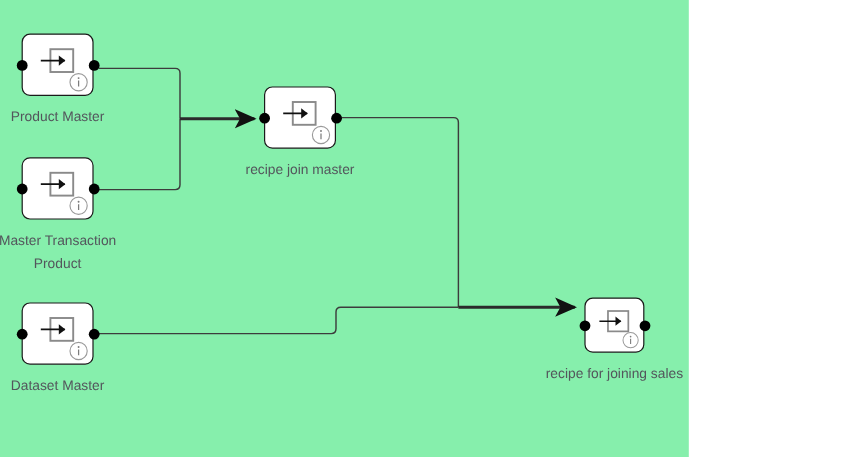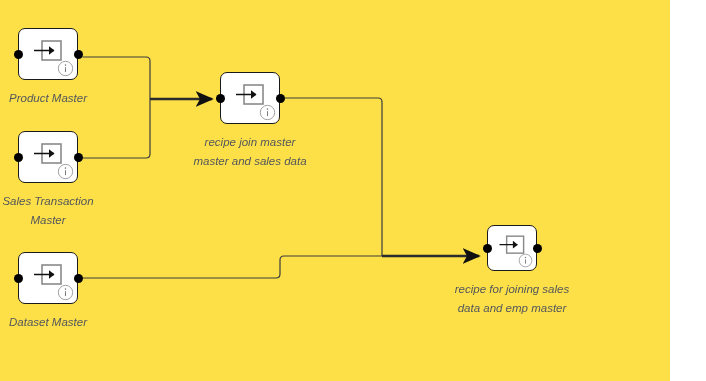--- a/index.html
+++ b/index.html
@@ -5,25 +5,24 @@
   html, body {
     margin: 0;
     padding: 0;
     background: #ffffff;
   }
   body {
     font-family: "Liberation Sans", sans-serif;
   }
   #canvas {
     position: relative;
-    width: 670px;
+    width: 574px;
     height: 381px;
-    background: #fde047;
+    background: #86efac;
     overflow: hidden;
-    font-style: italic;
   }
   #edges {
     position: absolute;
     left: 0;
     top: 0;
     width: 706px;
     height: 381px;
   }
   .node {
     position: absolute;
@@ -133,22 +132,22 @@
       <path d="M 16 8.2 L 21.5 12.5 L 16 16.8 Z" fill="#111111"></path>
     </svg>
     <svg class="node-info" viewBox="0 0 18 18">
       <circle cx="9" cy="9" r="7.6" fill="none" stroke="#9a9a9a" stroke-width="1"></circle>
       <circle cx="9" cy="5.4" r="0.85" fill="#7c7c7c"></circle>
       <path d="M 9 7.6 L 9 12.8" stroke="#7c7c7c" stroke-width="1.1"></path>
     </svg>
     <div class="port port-in"></div>
     <div class="port port-out"></div>
     <div class="node-label">
-      <div>Sales Transaction</div>
-      <div>Master</div>
+      <div>Master Transaction</div>
+      <div>Product</div>
     </div>
   </div>
 
   <div class="node" style="left:18px; top:252px; width:60px; height:52px;">
     <div class="node-box"></div>
     <svg class="node-icon" viewBox="0 0 30 28">
       <rect x="9" y="3" width="19" height="19" fill="none" stroke="#8a8a8a" stroke-width="1.6"></rect>
       <path d="M 1 12.5 L 21 12.5" stroke="#111111" stroke-width="1.5" fill="none"></path>
       <path d="M 16 8.2 L 21.5 12.5 L 16 16.8 Z" fill="#111111"></path>
     </svg>
@@ -173,37 +172,35 @@
     </svg>
     <svg class="node-info" viewBox="0 0 18 18">
       <circle cx="9" cy="9" r="7.6" fill="none" stroke="#9a9a9a" stroke-width="1"></circle>
       <circle cx="9" cy="5.4" r="0.85" fill="#7c7c7c"></circle>
       <path d="M 9 7.6 L 9 12.8" stroke="#7c7c7c" stroke-width="1.1"></path>
     </svg>
     <div class="port port-in"></div>
     <div class="port port-out"></div>
     <div class="node-label">
       <div>recipe join master</div>
-      <div>master and sales data</div>
-    </div>
-  </div>
-
-  <div class="node" style="left:487px; top:225px; width:50px; height:46px;">
+    </div>
+  </div>
+
+  <div class="node" style="left:487px; top:248px; width:50px; height:46px;">
     <div class="node-box"></div>
     <svg class="node-icon" viewBox="0 0 30 28" style="width:27px;height:25px;">
       <rect x="9" y="3" width="19" height="19" fill="none" stroke="#8a8a8a" stroke-width="1.6"></rect>
       <path d="M 1 12.5 L 21 12.5" stroke="#111111" stroke-width="1.5" fill="none"></path>
       <path d="M 16 8.2 L 21.5 12.5 L 16 16.8 Z" fill="#111111"></path>
     </svg>
     <svg class="node-info" viewBox="0 0 18 18" style="width:15px;height:15px;">
       <circle cx="9" cy="9" r="7.6" fill="none" stroke="#9a9a9a" stroke-width="1"></circle>
       <circle cx="9" cy="5.4" r="0.85" fill="#7c7c7c"></circle>
       <path d="M 9 7.6 L 9 12.8" stroke="#7c7c7c" stroke-width="1.1"></path>
     </svg>
     <div class="port port-in"></div>
     <div class="port port-out"></div>
     <div class="node-label">
       <div>recipe for joining sales</div>
-      <div>data and emp master</div>
     </div>
   </div>
 
 </div>
 
 </body></html>

